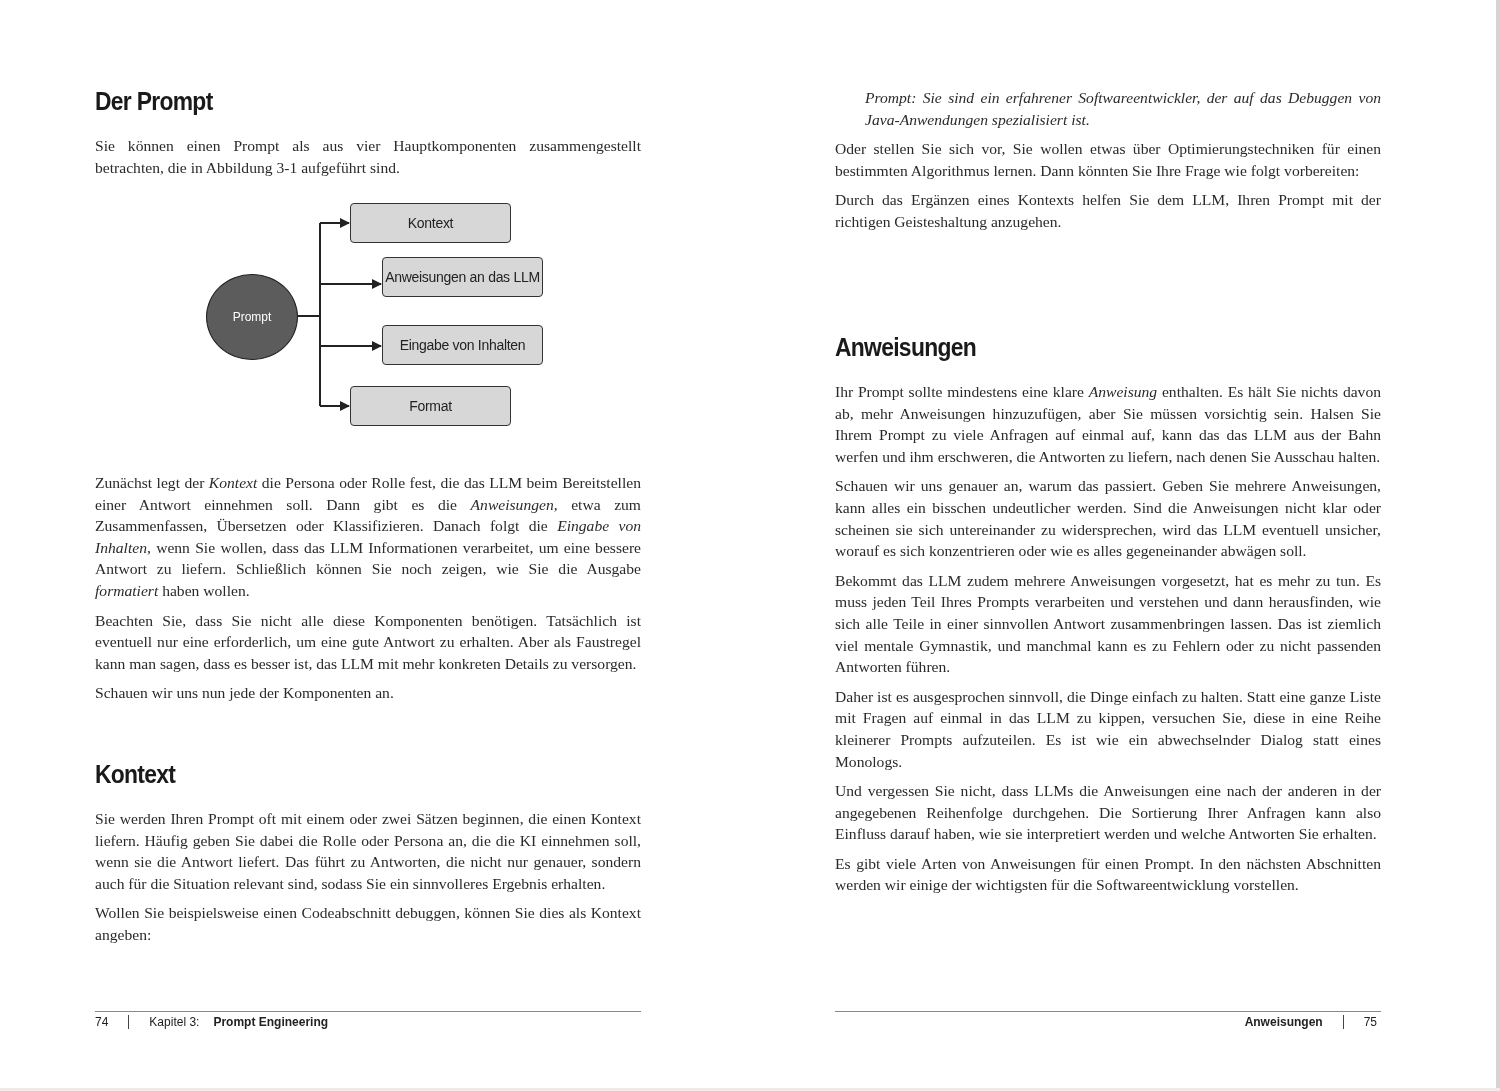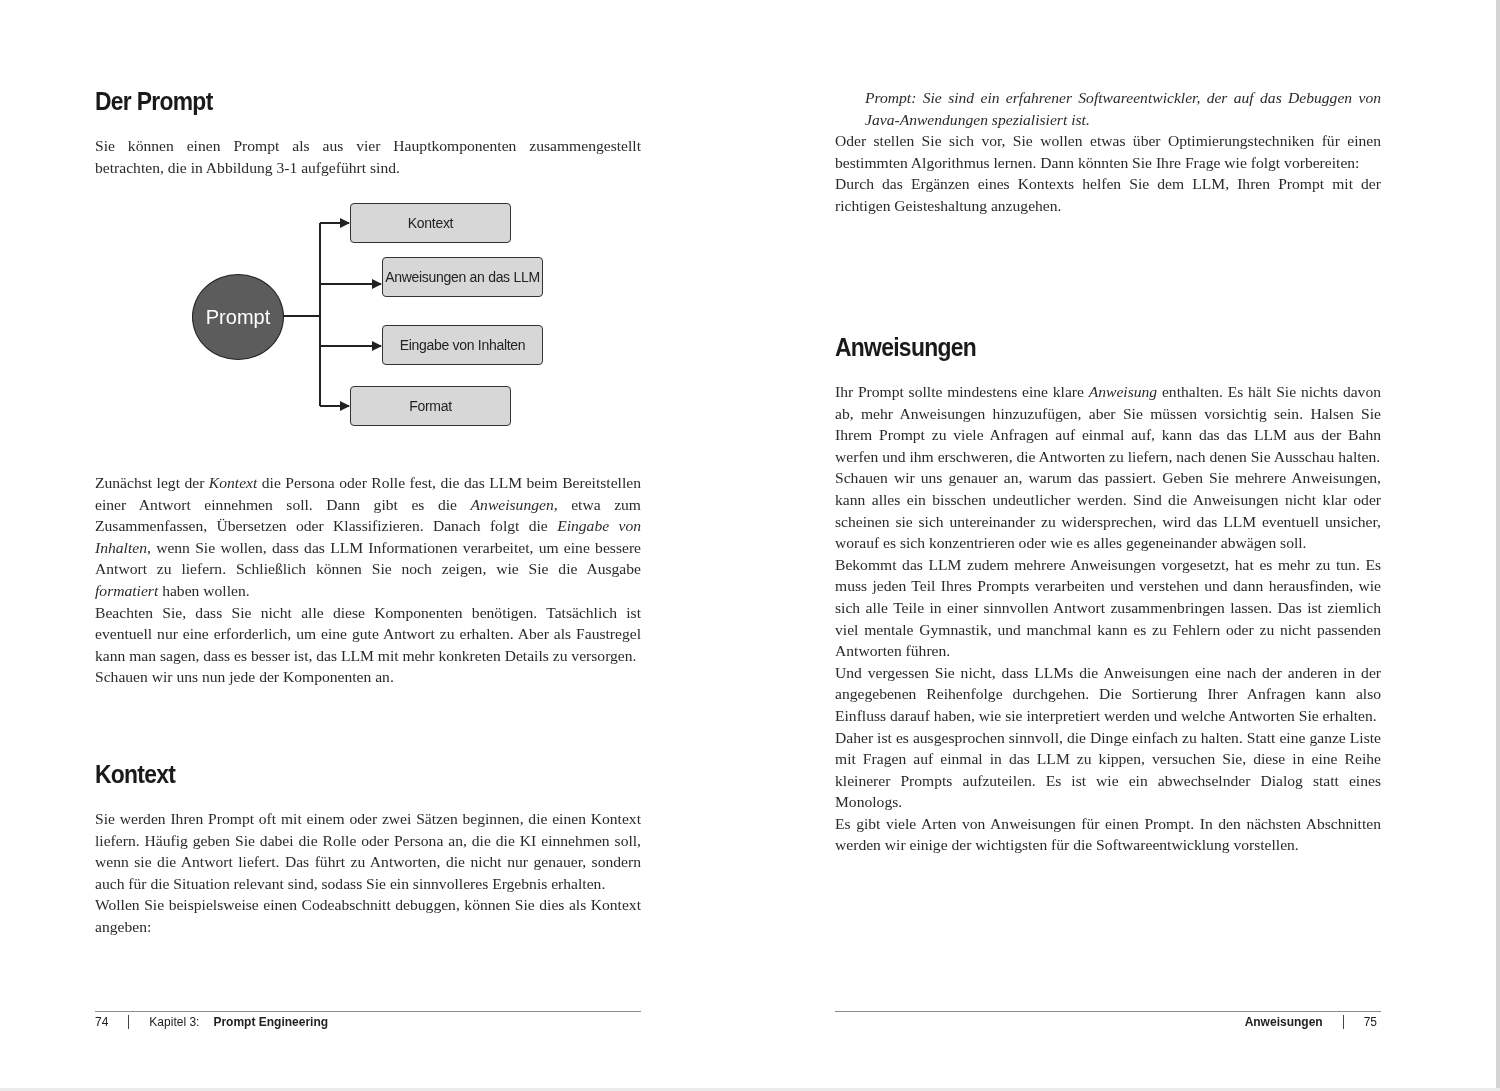--- a/index.html
+++ b/index.html
@@ -21,34 +21,34 @@
 
     h2 {
       font-family: "Liberation Sans", "DejaVu Sans", sans-serif;
       font-weight: bold; font-size: 26px; letter-spacing: -0.8px;
       color: #1a1a1a; margin: 0; transform: scaleX(0.88); transform-origin: left;
     }
     p {
       margin: 0; font-size: 15.6px; line-height: 21.6px; text-align: justify;
       hyphens: manual;
     }
-    p + p { margin-top: 0; }
+    p + p { margin-top: 8px; }
     .i { font-style: italic; }
     .quote { padding-left: 30px; font-style: italic; }
 
     .caption { font-size: 14px; font-style: italic; color: #2a2a2a; }
     .caption .num { margin-right: 10px; }
 
     
     .diagram { position: absolute; left: 190px; top: 200px; width: 360px; height: 215px; }
     .node-circle {
-      position: absolute; left: 2px; top: 74px; width: 90px; height: 84px; border-radius: 50%;
+      position: absolute; left: 16px; top: 74px; width: 90px; height: 84px; border-radius: 50%;
       background: #5c5c5c; border: 1.5px solid #222; color: #fff;
       display: flex; align-items: center; justify-content: center;
-      font-family: "Liberation Sans", sans-serif; font-size: 20px;
+      font-family: "Liberation Sans", sans-serif; font-size: 12px;
     }
     .node-box {
       position: absolute; height: 40px; background: #d7d7d7; border: 1.5px solid #333;
       border-radius: 4px; display: flex; align-items: center; justify-content: center;
       font-family: "Liberation Sans", sans-serif; font-size: 14px; color: #222;
       letter-spacing: -0.3px; box-sizing: border-box;
     }
     svg.connectors { position: absolute; left: 0; top: 0; }
 
     .footer-rule { position: absolute; height: 1px; background: #8a8a8a; }
@@ -118,22 +118,22 @@
     <p class="quote">Prompt: Sie sind ein erfahrener Softwareentwickler, der auf das Debug­gen von Java-Anwendungen spezialisiert ist.</p>
     <p>Oder stellen Sie sich vor, Sie wollen etwas über Optimierungstechniken für einen bestimmten Algorithmus lernen. Dann könnten Sie Ihre Frage wie folgt vorbereiten:</p>
     <p>Durch das Ergänzen eines Kontexts helfen Sie dem LLM, Ihren Prompt mit der richtigen Geisteshaltung anzugehen.</p>
   </div>
 
   <div class="col" style="top:332px;">
     <h2>Anweisungen</h2>
     <p style="margin-top:18px;"><span>Ihr Prompt sollte mindestens eine klare </span><span class="i">Anweisung</span><span> enthalten. Es hält Sie nichts davon ab, mehr Anweisungen hinzuzufügen, aber Sie müssen vorsichtig sein. Halsen Sie Ihrem Prompt zu viele Anfragen auf einmal auf, kann das das LLM aus der Bahn werfen und ihm erschweren, die Antworten zu liefern, nach de­nen Sie Ausschau halten.</span></p>
     <p>Schauen wir uns genauer an, warum das passiert. Geben Sie mehrere Anwei­sungen, kann alles ein bisschen undeutlicher werden. Sind die Anweisungen nicht klar oder scheinen sie sich untereinander zu widersprechen, wird das LLM eventuell unsicher, worauf es sich konzentrieren oder wie es alles gegen­einander abwägen soll.</p>
     <p>Bekommt das LLM zudem mehrere Anweisungen vorgesetzt, hat es mehr zu tun. Es muss jeden Teil Ihres Prompts verarbeiten und verstehen und dann he­rausfinden, wie sich alle Teile in einer sinnvollen Antwort zusammenbringen lassen. Das ist ziemlich viel mentale Gymnastik, und manchmal kann es zu Fehlern oder zu nicht passenden Antworten führen.</p>
+    <p>Daher ist es ausgesprochen sinnvoll, die Dinge einfach zu halten. Statt eine gan­ze Liste mit Fragen auf einmal in das LLM zu kippen, versuchen Sie, diese in eine Reihe kleinerer Prompts aufzuteilen. Es ist wie ein abwechselnder Dialog statt eines Monologs.</p>
     <p>Und vergessen Sie nicht, dass LLMs die Anweisungen eine nach der anderen in der angegebenen Reihenfolge durchgehen. Die Sortierung Ihrer Anfragen kann also Einfluss darauf haben, wie sie interpretiert werden und welche Antworten Sie erhalten.</p>
-    <p>Daher ist es ausgesprochen sinnvoll, die Dinge einfach zu halten. Statt eine gan­ze Liste mit Fragen auf einmal in das LLM zu kippen, versuchen Sie, diese in eine Reihe kleinerer Prompts aufzuteilen. Es ist wie ein abwechselnder Dialog statt eines Monologs.</p>
     <p>Es gibt viele Arten von Anweisungen für einen Prompt. In den nächsten Ab­schnitten werden wir einige der wichtigsten für die Softwareentwicklung vor­stellen.</p>
   </div>
 
   <div class="footer-rule" style="left:107px; top:1011px; width:546px;"></div>
   <div class="footer" style="right:96px; top:1015px;">
     <span style="font-weight:bold;">Anweisungen</span>
     <span class="sep"></span>
     <span>75</span>
   </div>
 </div>

